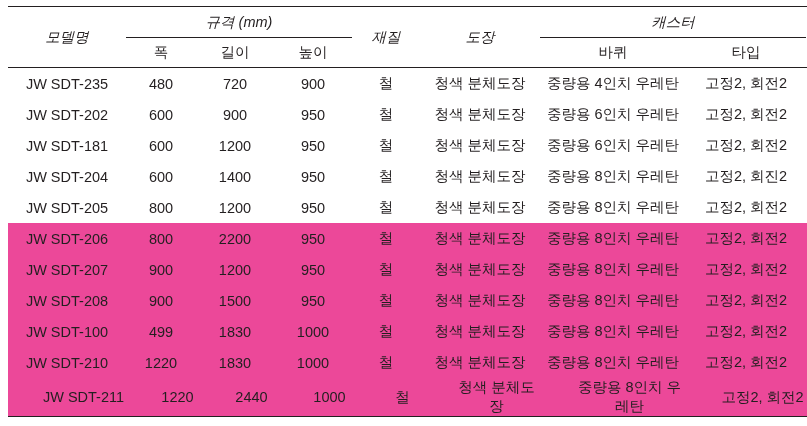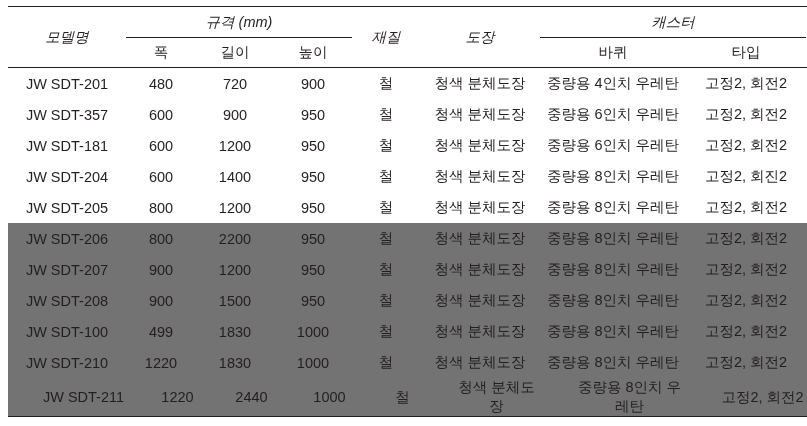--- a/index.html
+++ b/index.html
@@ -45,21 +45,21 @@
   th.grp {
     border-bottom: 1.1px solid #231f20 !important;
   }
 
   
   tbody tr td {
     height: 31px;
     border-bottom: 1px solid #cfcfcf;
   }
   tbody tr.highlight td {
-    background: #737373;
+    background: #ec4899;
   }
   tbody tr:last-child td {
     border-bottom: 1.6px solid #231f20;
     padding-left: 33px;
   }
   
   col.c-model  { width: 118px; }
   col.c-w      { width: 70px; }
   col.c-l      { width: 78px; }
   col.c-h      { width: 78px; }
@@ -119,32 +119,32 @@
       <tr class="h2">
         <th class="bot-line-thick sub-hdr">폭</th>
         <th class="bot-line-thick sub-hdr">길이</th>
         <th class="bot-line-thick sub-hdr">높이</th>
         <th class="bot-line-thick sub-hdr">바퀴</th>
         <th class="bot-line-thick sub-hdr">타입</th>
       </tr>
     </thead>
     <tbody id="tbody">
         <tr>
-          <td>JW SDT-201</td>
+          <td>JW SDT-235</td>
           <td>480</td>
           <td>720</td>
           <td>900</td>
           <td>철</td>
           <td>청색 분체도장</td>
           <td>중량용 4인치 우레탄</td>
           <td>고정2, 회전2</td>
           <td>500</td>
         </tr>
         <tr>
-          <td>JW SDT-357</td>
+          <td>JW SDT-202</td>
           <td>600</td>
           <td>900</td>
           <td>950</td>
           <td>철</td>
           <td>청색 분체도장</td>
           <td>중량용 6인치 우레탄</td>
           <td>고정2, 회전2</td>
           <td>500</td>
         </tr>
         <tr>

